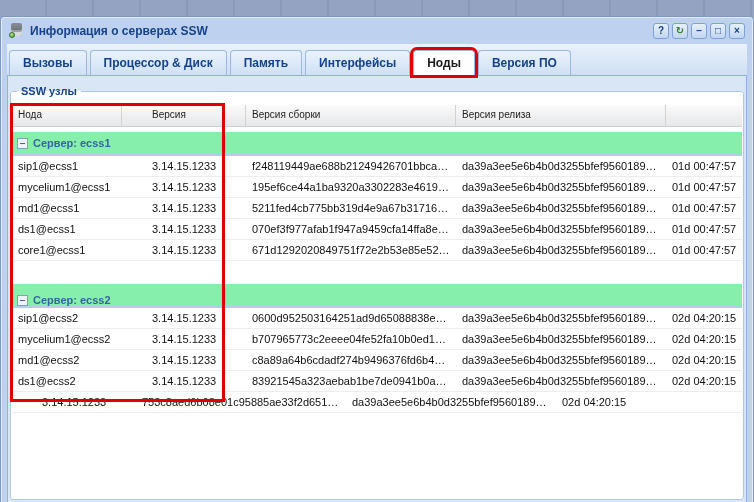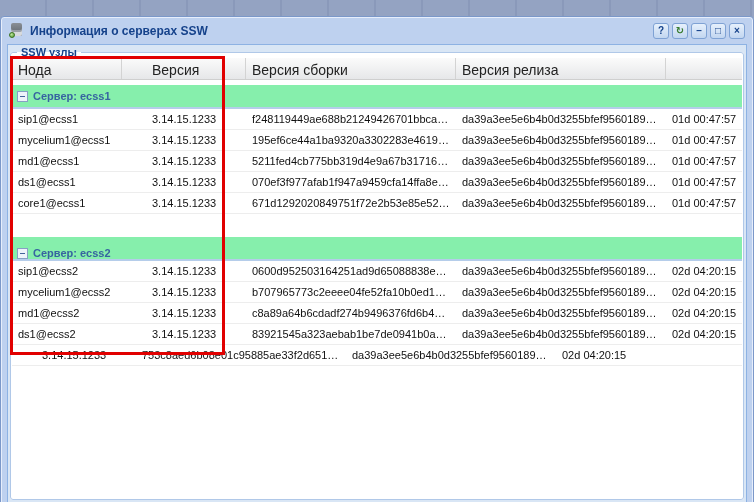--- a/index.html
+++ b/index.html
@@ -33,26 +33,26 @@
          background:linear-gradient(#eaf3fd,#cfe0f4); border:1px solid #9cb8dd; border-bottom:none;
          border-radius:4px 4px 0 0; color:#15428b; font-weight:bold; font-size:12px;
          white-space:nowrap; cursor:default; }
   .tab.active { background:#ffffff; color:#1b1b1b; position:relative;
                 box-shadow:0 0 0 3px var(--ann,#e10000); }
   
   .content { flex:1; background:#d9e6f5; border:1px solid #8db2e3; position:relative;
              padding:1px 2px 2px 2px; z-index:1; overflow:hidden; }
   fieldset.panel { border:1px solid #b0c8e8; border-radius:3px; background:#fff; height:100%;
                    padding:0 1px 1px 1px; }
-  fieldset.panel legend { margin-left:5px; padding:0 4px; font-size:11px; font-weight:bold; color:#15428b; }
+  fieldset.panel legend { margin-left:5px; padding:8px 4px; font-size:11px; font-weight:bold; color:#15428b; }
   
   .grid { position:relative; width:100%; }
   .grid-header { display:flex; height:22px; background:linear-gradient(#fbfbfb,#e6e7e9);
                  border-bottom:1px solid #cfcfcf; }
-  .hcell { padding:4px 6px 0 6px; border-right:1px solid #d3d3d3; font-size:14px; color:#222;
+  .hcell { padding:4px 6px 0 6px; border-right:1px solid #d3d3d3; font-size:10px; color:#222;
            white-space:nowrap; overflow:hidden; text-overflow:ellipsis; cursor:default; }
   .c0 { width:110px; flex:0 0 auto; }
   .c1 { width:100px; flex:0 0 auto;margin-left:24px; }
   .c2 { width:210px; flex:0 0 auto; }
   .c3 { width:210px; flex:0 0 auto; }
   .c4 { flex:1 1 auto; min-width:0; }
   .group-row { display:flex; align-items:center; gap:5px; height:24px; padding-left:5px;
                background:#86efac; color:#3764a0; font-weight:bold; font-size:11px;
                border-bottom:2px solid #b5cdea; cursor:default; }
   .group-row.first { margin-top:5px; }
@@ -81,20 +81,28 @@
       <span class="title">Информация о серверах SSW</span>
       <span class="controls">
           <span class="ctrl help">?</span>
           <span class="ctrl refresh">↻</span>
           <span class="ctrl minimize">–</span>
           <span class="ctrl maximize">□</span>
           <span class="ctrl close">×</span>
         </span>
     </div>
 
+    <div class="tabstrip">
+        <div class="tab">Вызовы</div>
+        <div class="tab">Процессор &amp; Диск</div>
+        <div class="tab">Память</div>
+        <div class="tab">Интерфейсы</div>
+        <div class="tab active">Ноды</div>
+        <div class="tab">Версия ПО</div>
+      </div>
 
     <div class="content">
       <fieldset class="panel">
         <legend>SSW узлы</legend>
         <div class="grid">
           <div class="grid-header">
               <div class="hcell c0">Нода</div>
               <div class="hcell c1">Версия</div>
               <div class="hcell c2">Версия сборки</div>
               <div class="hcell c3">Версия релиза</div>

